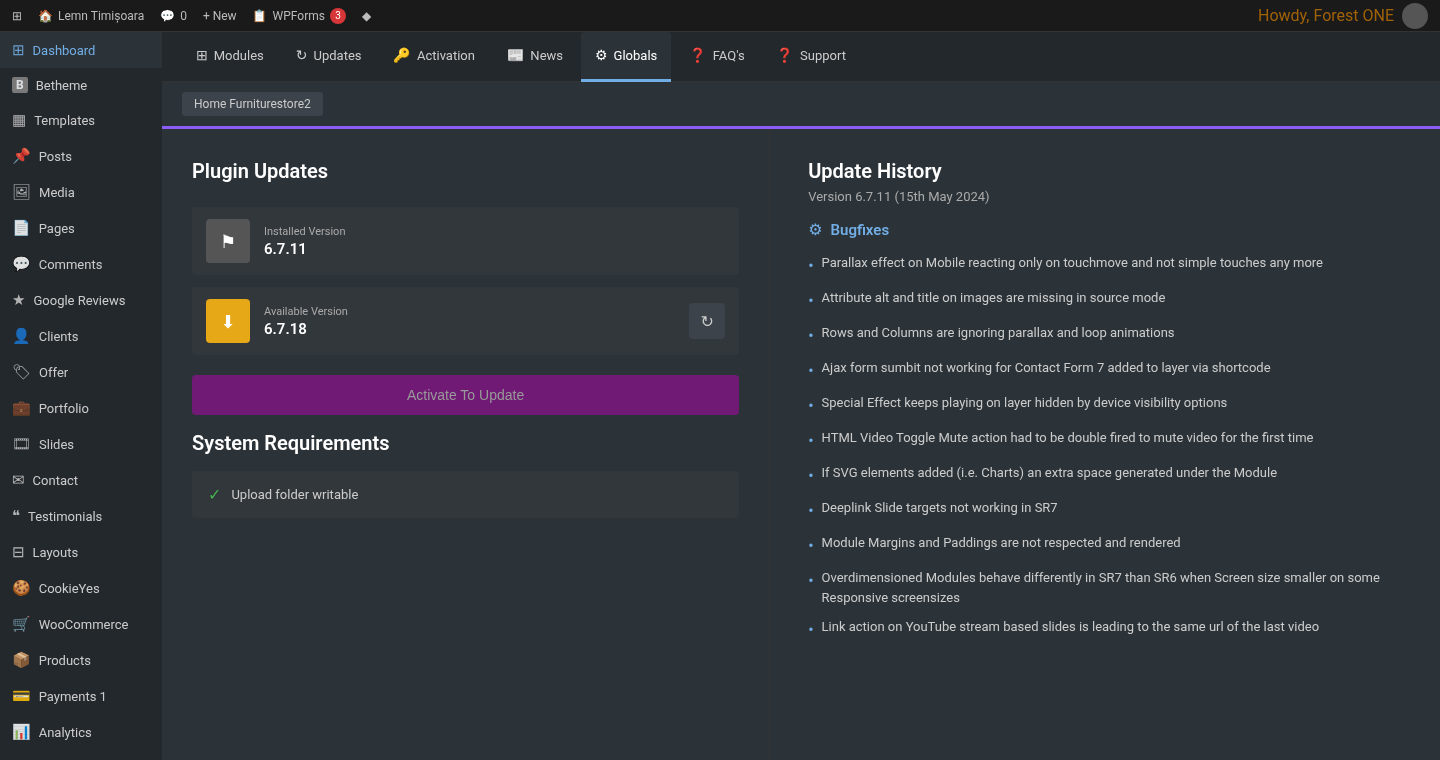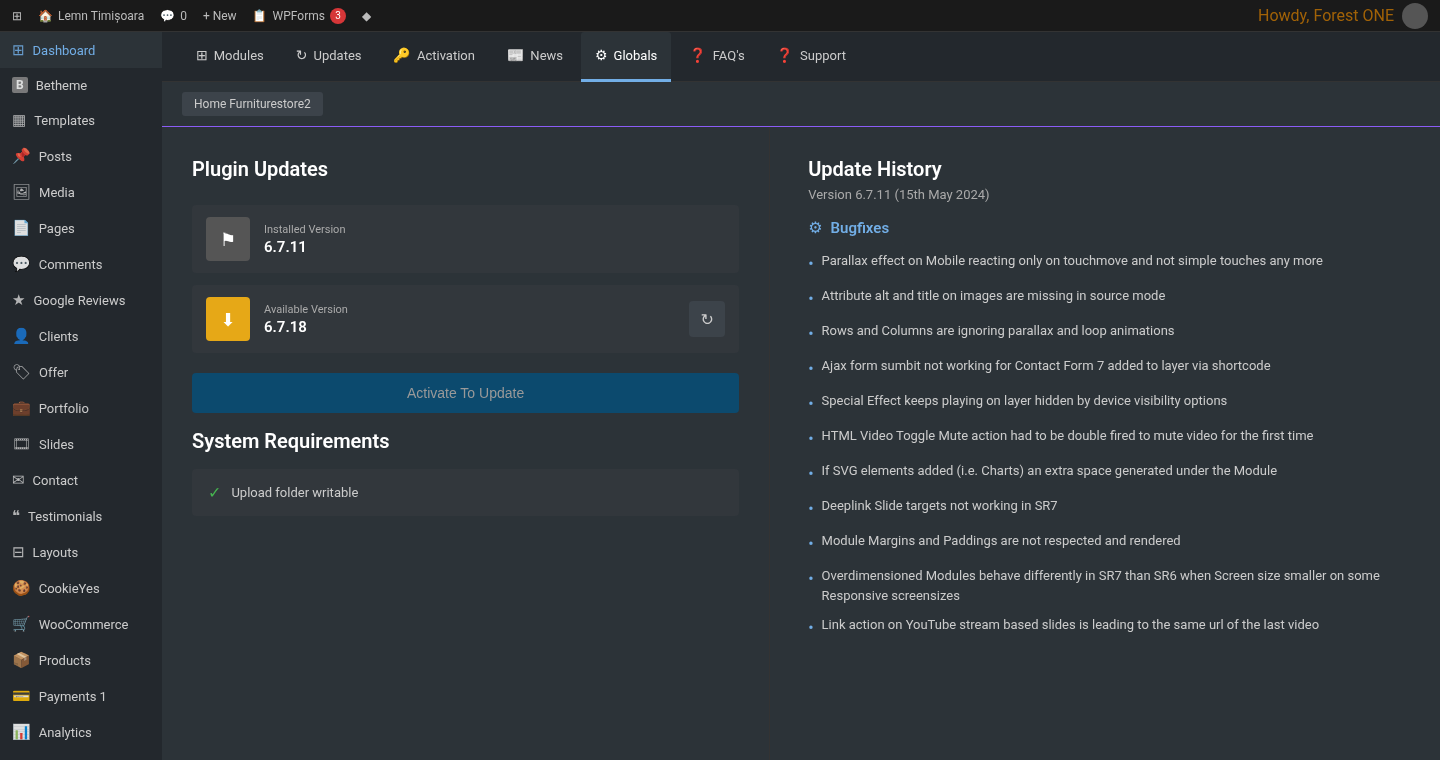--- a/index.html
+++ b/index.html
@@ -93,21 +93,21 @@
       overflow-y: auto;
       padding: 0;
       display: flex;
       flex-direction: column;
     }
 
     
     .breadcrumb-area {
       background: #2c3338;
       padding: 10px 20px;
-      border-bottom: 1px solid #8b5cf6;
+      border-bottom: 3px solid #8b5cf6;
     }
     .breadcrumb-badge {
       background: #3c434a;
       color: #ccc;
       padding: 5px 12px;
       border-radius: 3px;
       font-size: 12px;
       display: inline-block;
     }
 
@@ -161,21 +161,21 @@
       background: #3c434a;
       border: none; border-radius: 4px;
       color: #ccc; cursor: pointer;
       display: flex; align-items: center; justify-content: center;
       font-size: 16px;
     }
 
     .activate-btn {
       width: 100%;
       padding: 12px;
-      background: #0c4a6e;
+      background: #701a75;
       border: none;
       border-radius: 4px;
       color: #999;
       font-size: 14px;
       cursor: not-allowed;
       margin-top: 8px;
       text-align: center;
     }
 
     .sys-req-title {

